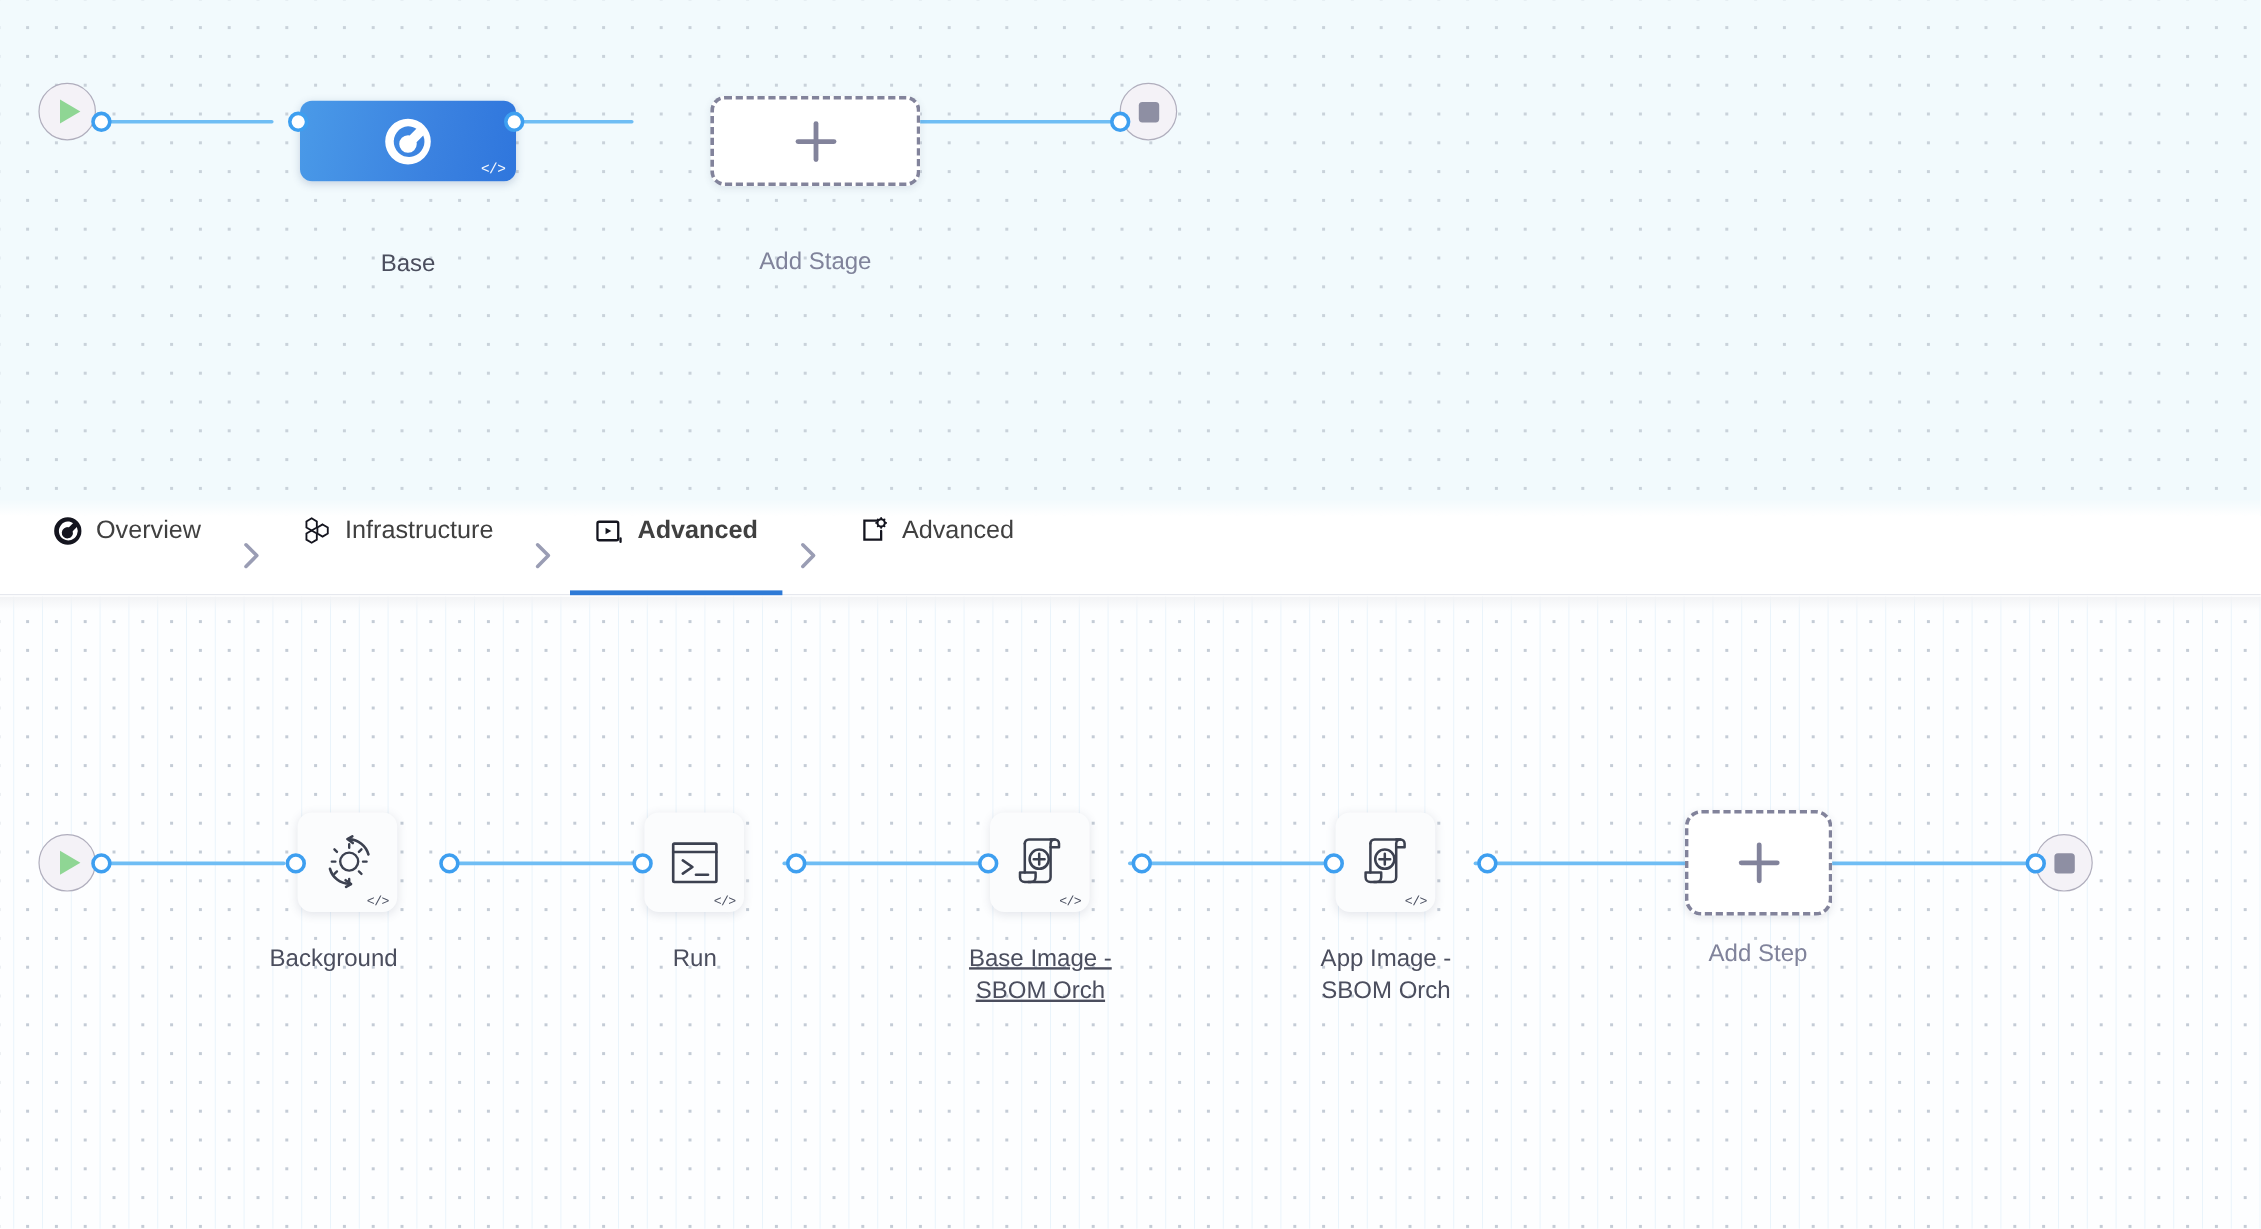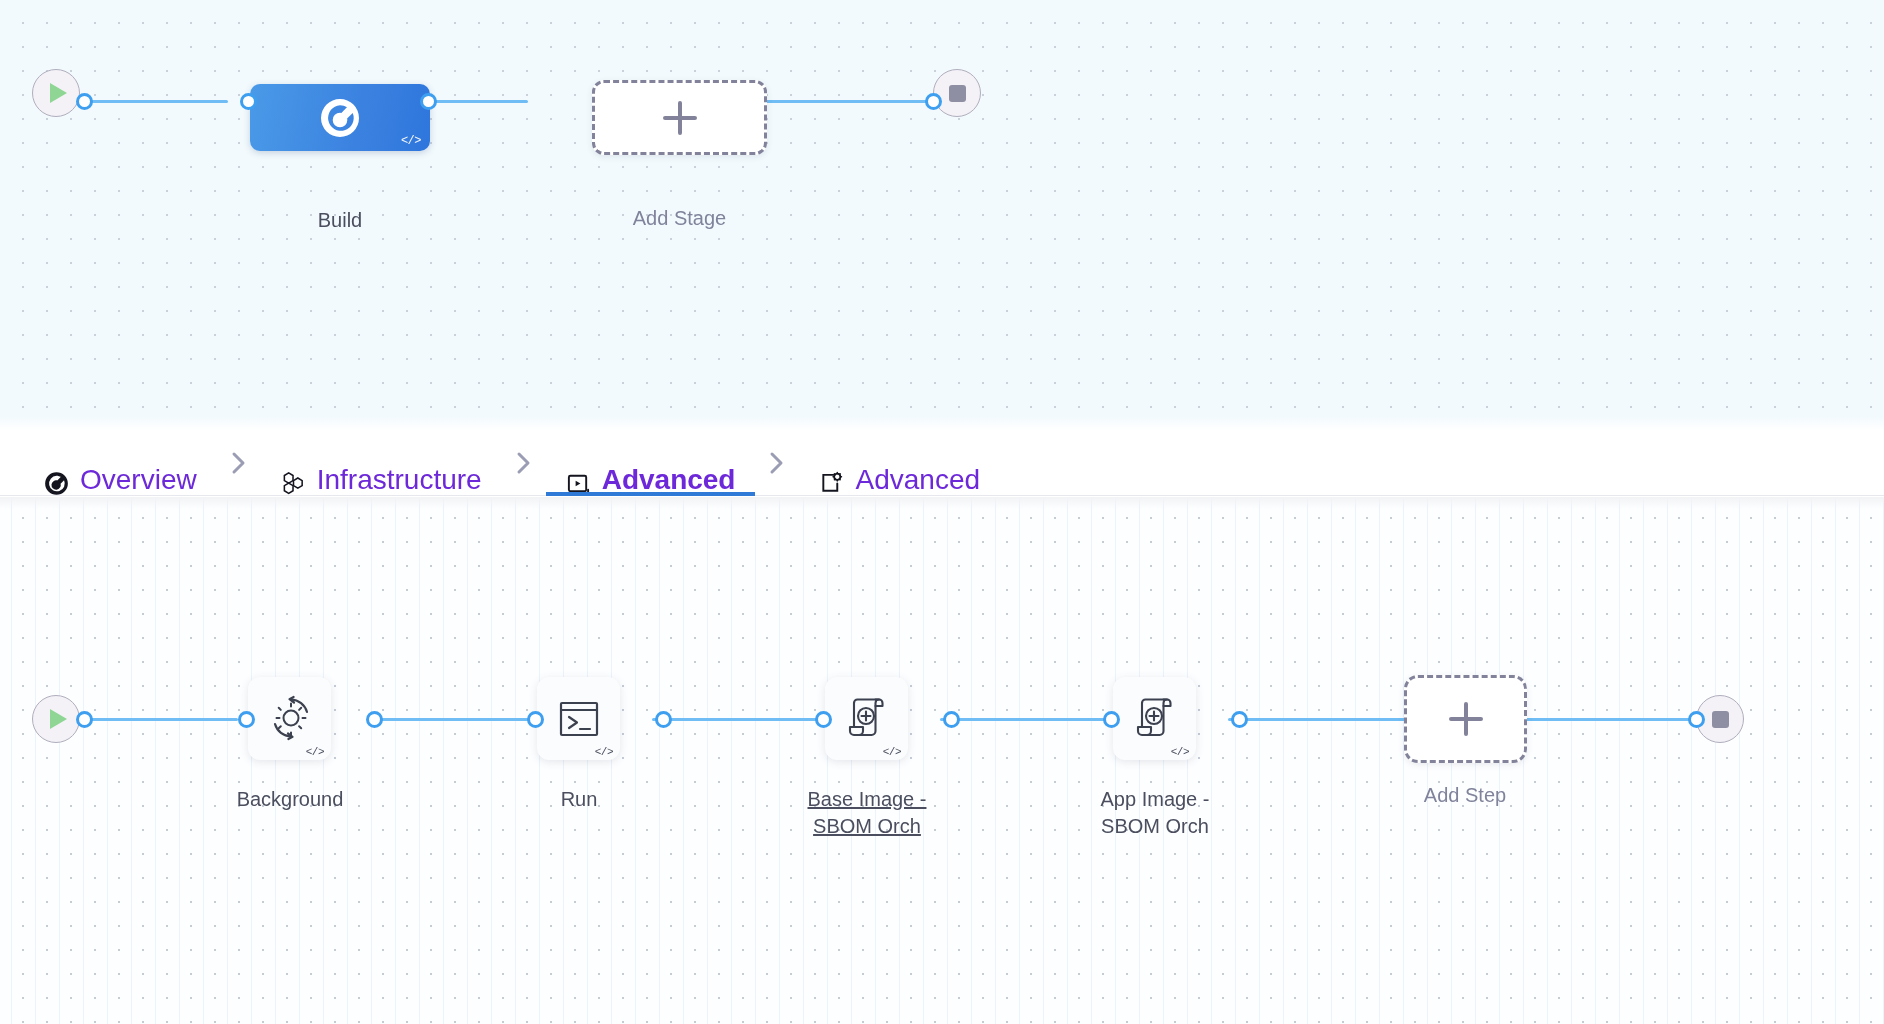--- a/index.html
+++ b/index.html
@@ -127,23 +127,23 @@
   }
   .node-label.muted { color: #80839b; }
 
   
   .tabbar {
     position: relative; display: flex; align-items: center;
     height: 66px; padding-left: 24px;
     border-bottom: 1px solid #e6e8ee;
   }
   .tab {
-    display: flex; align-items: flex-end; gap: 11px;
+    display: flex; align-items: flex-start; gap: 11px;
     height: 66px; padding: 0 20px;
-    font-size: 28px; color: #6d28d9; cursor: pointer;
+    font-size: 21px; color: #404040; cursor: pointer;
     position: relative;
   }
   .tab.active { font-weight: bold; }
   .tab.active::after {
     content: ""; position: absolute; left: 0; right: 0; bottom: 0;
     height: 4px; background: #2e7ad6;
   }
   .tab-ico { width: 25px; height: 25px; display: block; flex: none; }
   .chev {
     width: 44px; height: 66px; display: flex; align-items: center; justify-content: center;
@@ -170,21 +170,21 @@
     <div class="stage-node" style="left:250px; top:84px;">
       <svg class="harness" width="44" height="44" viewBox="0 0 44 44" aria-hidden="true">
         <path fill="#ffffff" d="M22 3a19 19 0 1 0 0 38 19 19 0 0 0 0-38zm0 6.2c2.6 0 5 .8 7 2.1l-5.6 5.6a7.6 7.6 0 0 0-1.4-.2 7.3 7.3 0 1 0 7.3 7.3c0-.5 0-1-.2-1.4l5.6-5.6a12.8 12.8 0 1 1-12.7-7.8z"></path>
         <circle cx="22" cy="22" r="4.6" fill="#ffffff"></circle>
         <path fill="#ffffff" d="M31.6 9.1l3.3 3.3-9.9 9.9-3.3-3.3z"></path>
       </svg>
       <span class="code-badge">&lt;/&gt;</span>
     </div>
     <div class="dot" style="left:240px; top:93px;"></div>
     <div class="dot" style="left:420px; top:93px;"></div>
-    <div class="node-label" style="left:250px; top:207px; width:180px;">Build</div>
+    <div class="node-label" style="left:250px; top:207px; width:180px;">Base</div>
 
     <div class="dashed-node" style="left:592px; top:80px; width:175px; height:75px; border-radius:12px;">
       <div class="plus"></div>
     </div>
     <div class="node-label muted" style="left:592px; top:205px; width:175px;">Add Stage</div>
 
     <div class="term" style="left:933px; top:93px; transform:translateY(-50%);">
       <div class="stop-sq"></div>
     </div>
     <div class="dot" style="left:925px; top:93px;"></div>
@@ -267,21 +267,21 @@
         <path d="M27 13.5 v-3 M27 39.5 v3 M38.5 25 h3 M12.5 25 h3 M35.1 16.9 l2.1-2.1 M16.8 33.2 l-2.1 2.1 M35.1 33.2 l2.1 2.1 M16.8 16.9 l-2.1-2.1"></path>
         <path d="M11 31 A17 17 0 0 0 27 43.5" stroke-width="2.2"></path>
         <path d="M24 40.5 L28.5 43.8 L24.4 46" stroke-width="2.2"></path>
         <path d="M43 19 A17 17 0 0 0 27 6.5" stroke-width="2.2"></path>
         <path d="M30 9.5 L25.5 6.2 L29.6 4" stroke-width="2.2"></path>
       </svg>
       <span class="code-badge">&lt;/&gt;</span>
     </div>
     <div class="dot" style="left:238px; top:214px;"></div>
     <div class="dot" style="left:366px; top:214px;"></div>
-    <div class="node-label" style="left:180px; top:289px; width:220px;">Background</div>
+    <div class="node-label" style="left:168px; top:289px; width:220px;">Background</div>
 
     <div class="step-node" style="left:537px; top:180px;">
       <svg width="48" height="44" viewBox="0 0 48 44" fill="none" stroke="#3c4150" stroke-width="2.2" stroke-linecap="round" stroke-linejoin="round" aria-hidden="true">
         <rect x="6" y="6" width="36" height="32" rx="1"></rect>
         <line x1="6" y1="13" x2="42" y2="13"></line>
         <polyline points="14,20 22,25.5 14,31"></polyline>
         <line x1="25" y1="32" x2="35" y2="32"></line>
       </svg>
       <span class="code-badge">&lt;/&gt;</span>
     </div>

